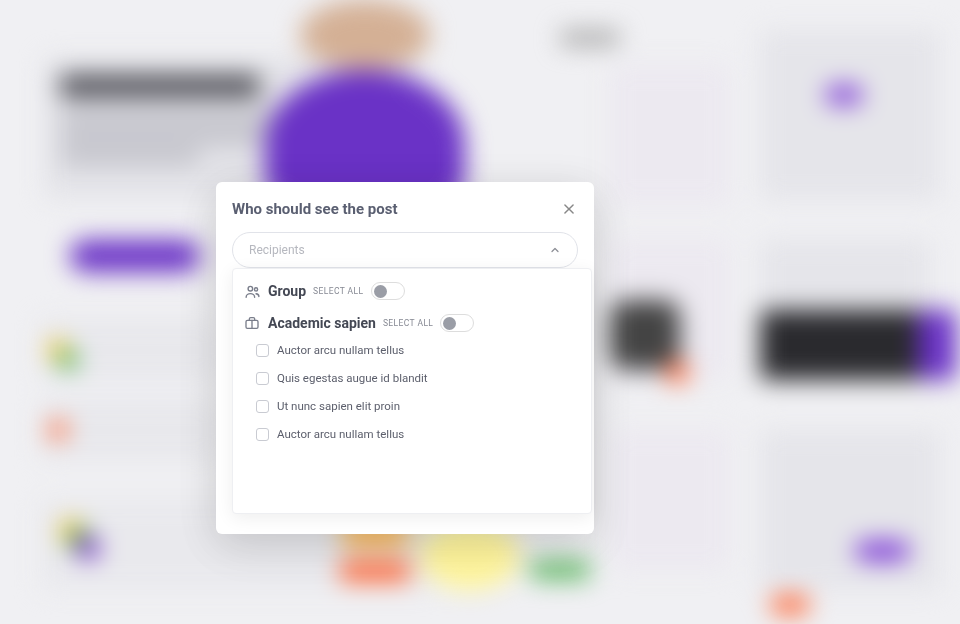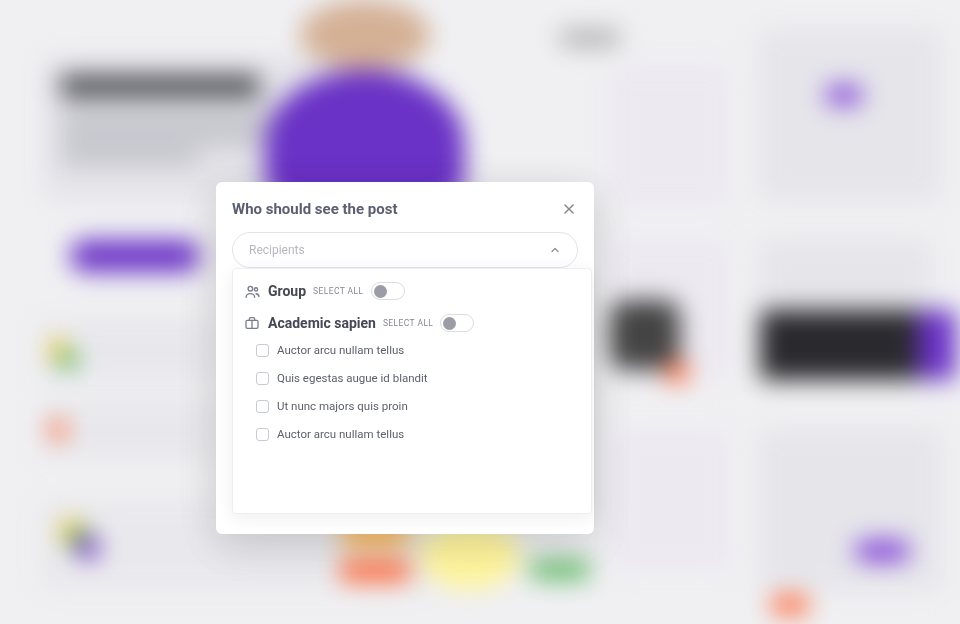--- a/index.html
+++ b/index.html
@@ -243,21 +243,21 @@
       <div class="option-row">
         <div class="check"></div>
         <span class="option-label">Auctor arcu nullam tellus</span>
       </div>
       <div class="option-row">
         <div class="check"></div>
         <span class="option-label">Quis egestas augue id blandit</span>
       </div>
       <div class="option-row">
         <div class="check"></div>
-        <span class="option-label">Ut nunc majors quis proin</span>
+        <span class="option-label">Ut nunc sapien elit proin</span>
       </div>
       <div class="option-row">
         <div class="check"></div>
         <span class="option-label">Auctor arcu nullam tellus</span>
       </div>
 
     </div>
   </div>
 </div>
 

